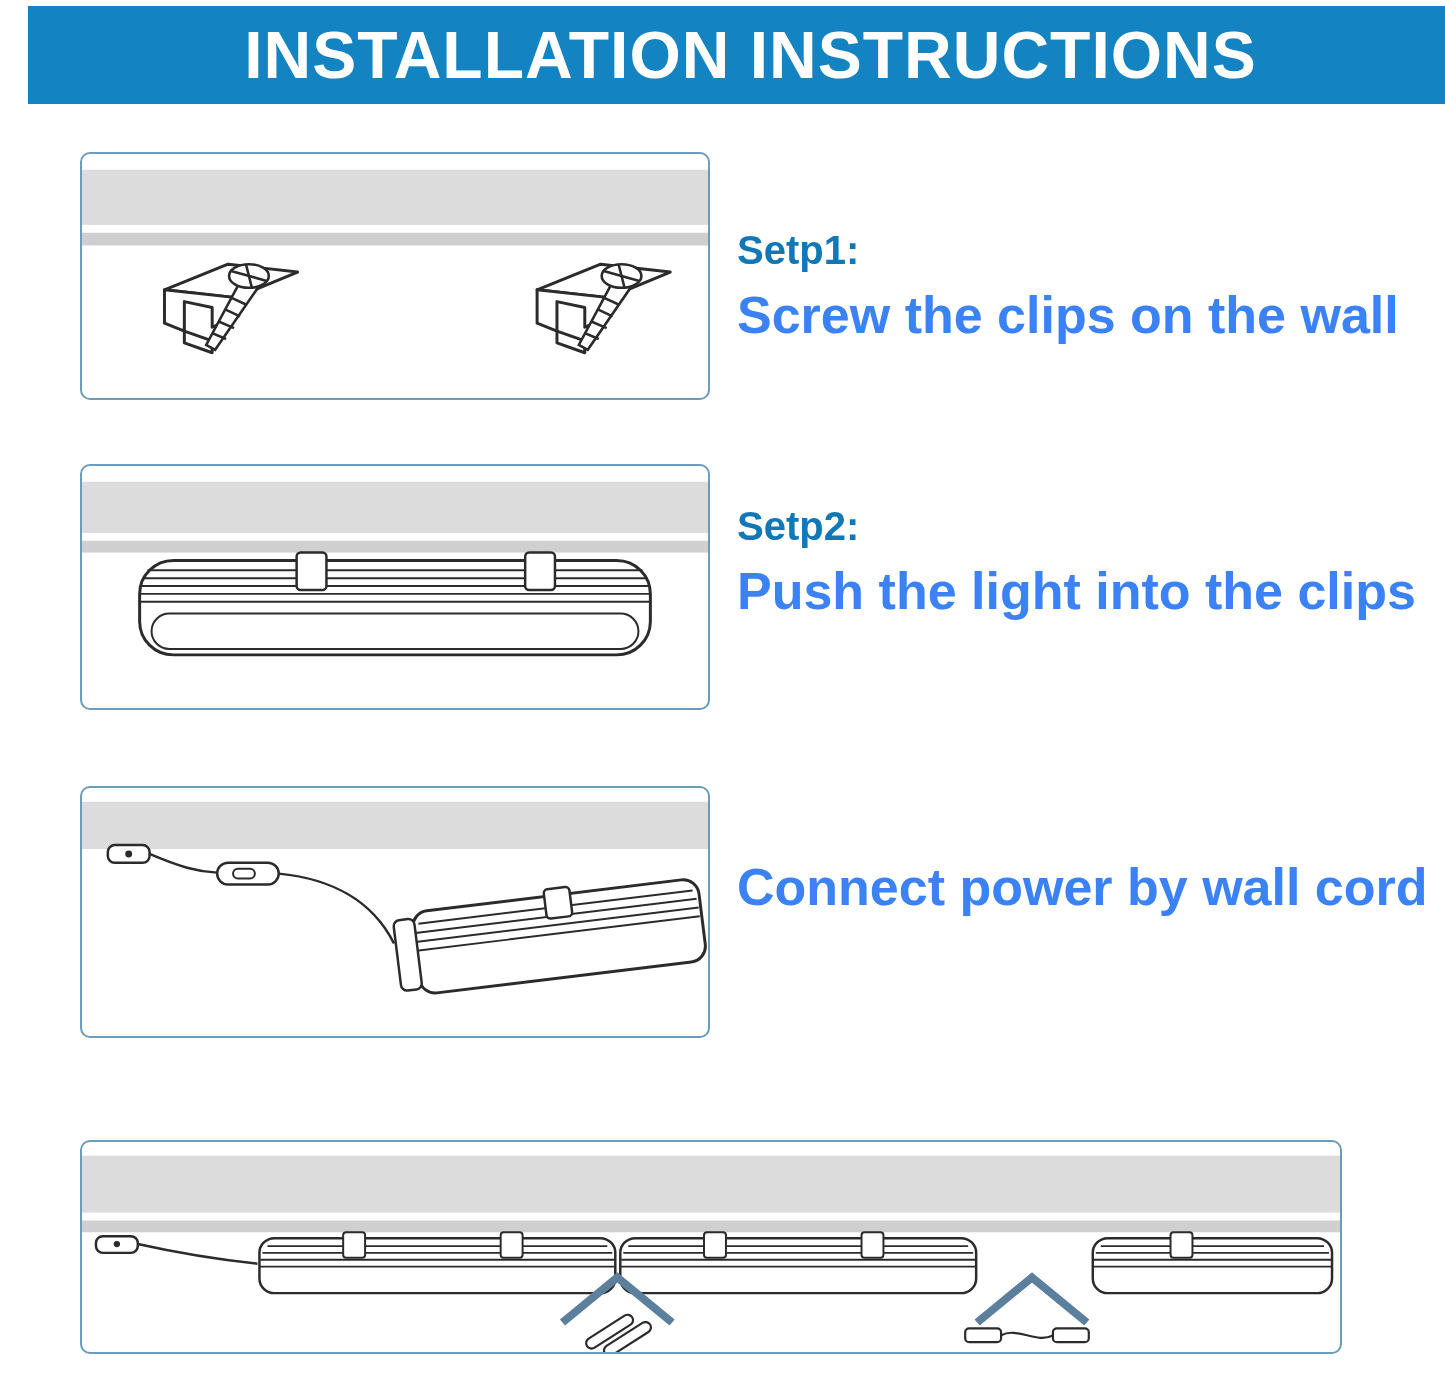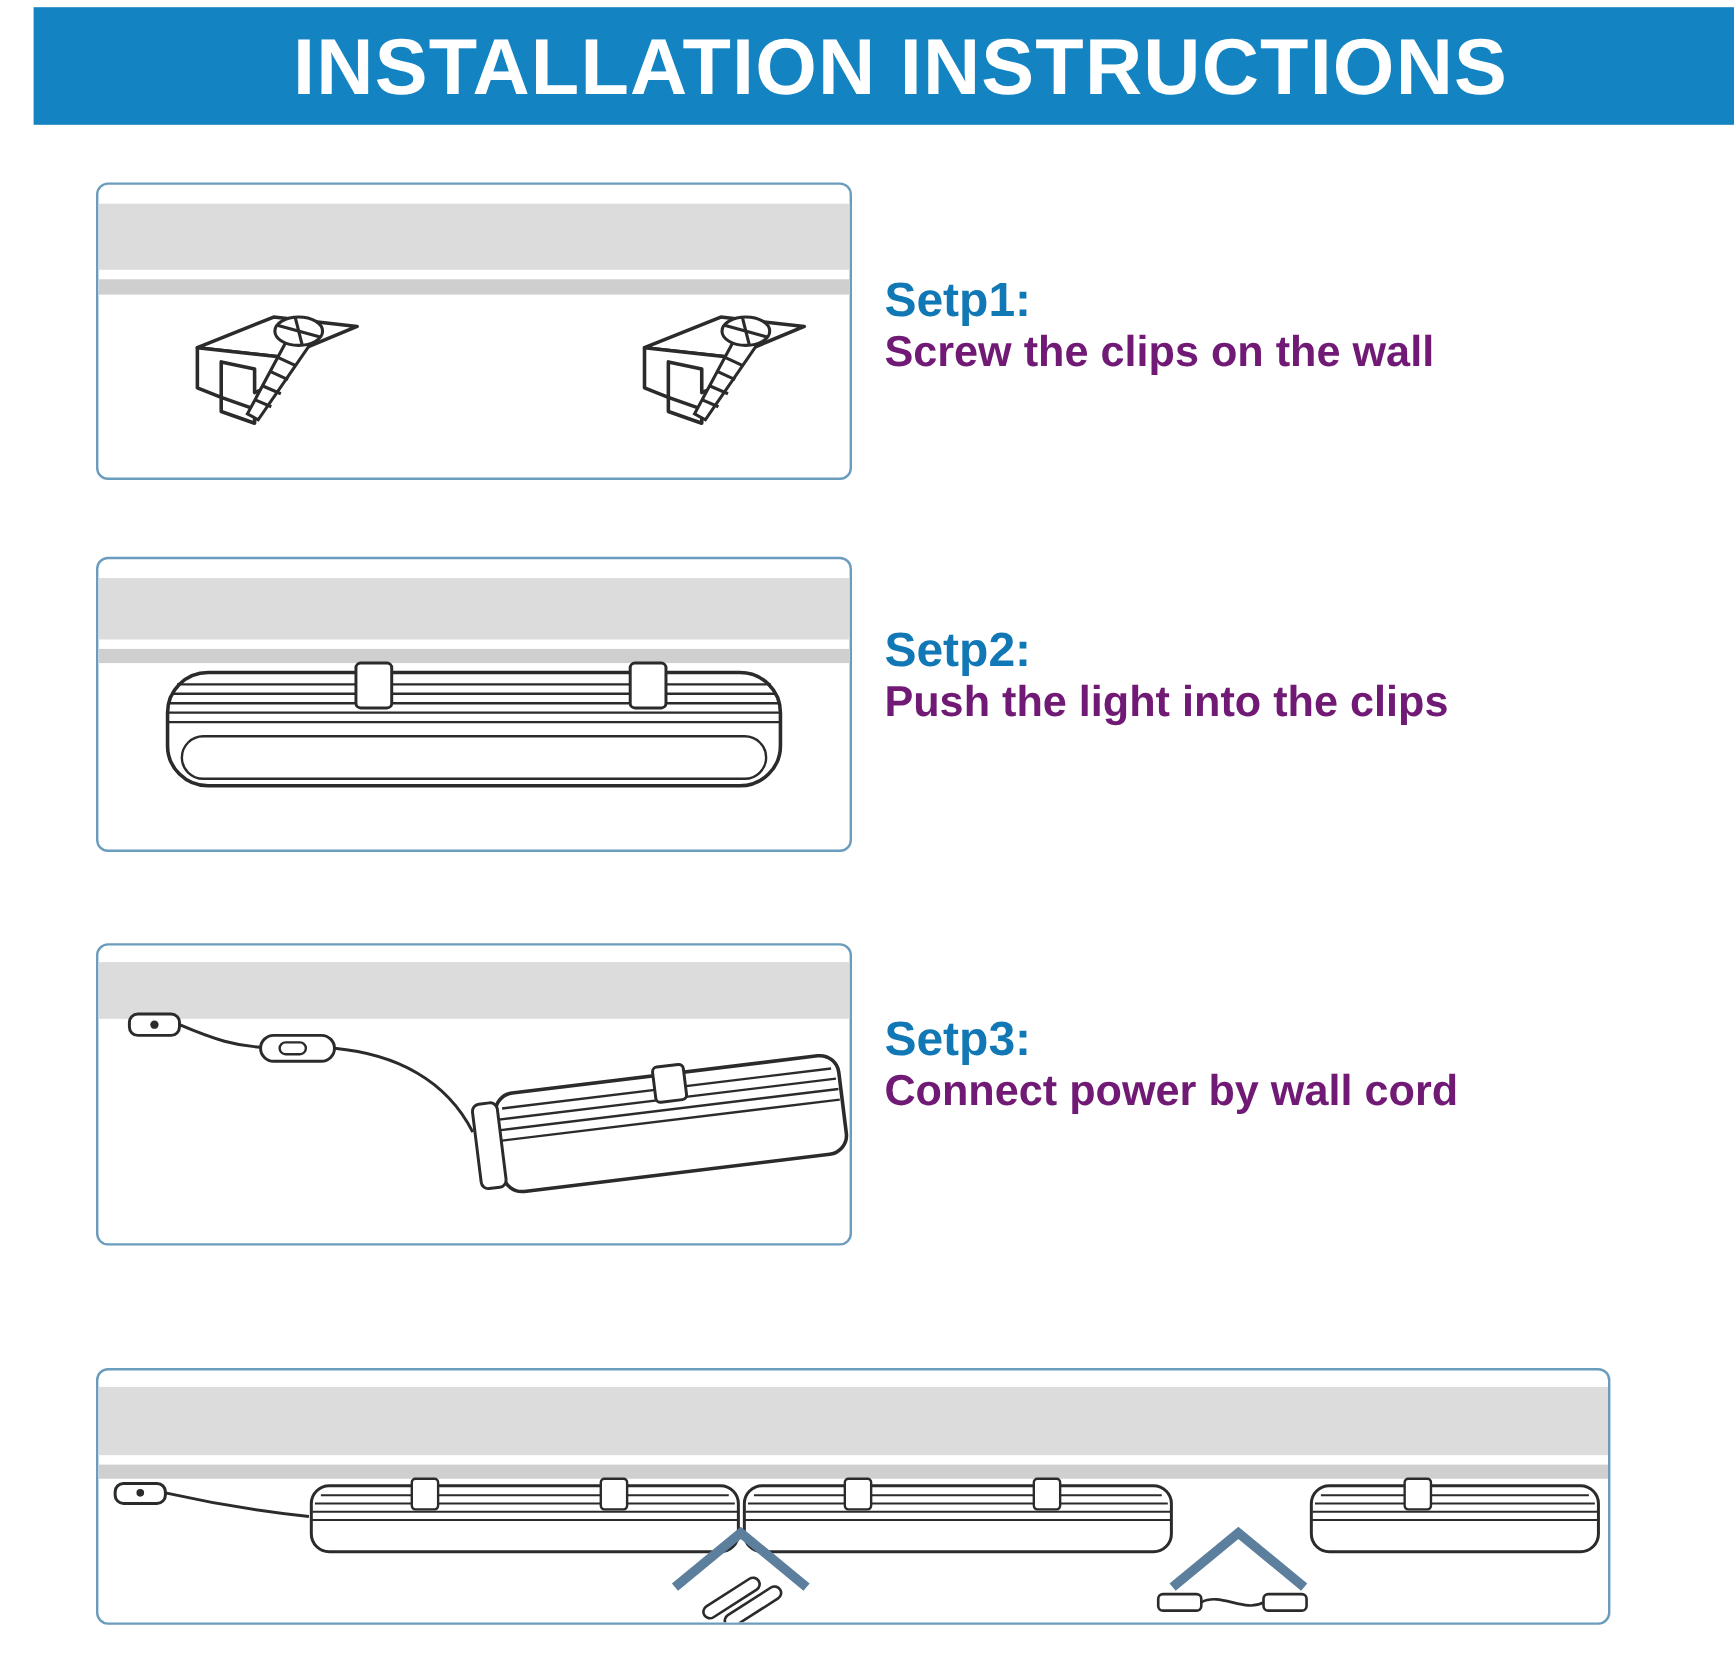--- a/index.html
+++ b/index.html
@@ -38,32 +38,32 @@
     background: #ffffff;
     overflow: hidden;
   }
   .panel svg { display: block; width: 100%; height: 100%; }
   #panel1 { top: 152px; width: 630px; height: 248px; }
   #panel2 { top: 464px; width: 630px; height: 246px; }
   #panel3 { top: 786px; width: 630px; height: 252px; }
   #panel4 { top: 1140px; width: 1262px; height: 214px; }
   .step-text { position: absolute; left: 737px; }
   #text1 { top: 228px; }
-  #text2 { top: 520px; }
+  #text2 { top: 504px; }
   #text3 { top: 844px; }
   .step-label {
     color: #1178b5;
     font-size: 40px;
     font-weight: bold;
     line-height: 1.1;
   }
   .step-desc {
-    margin-top: 0;
-    color: #701a75;
-    font-size: 36px;
+    margin-top: 14px;
+    color: #3b82f6;
+    font-size: 52px;
     font-weight: bold;
     line-height: 1.15;
     white-space: nowrap;
   }
 </style>
 </head>
 <body>
 
 <div class="page">
 
@@ -159,21 +159,20 @@
         <rect x="26" y="58" width="42" height="18" rx="7"></rect>
         <circle cx="47" cy="67" r="3.5" fill="#2b2b2b" stroke="none"></circle>
         <path d="M68 67 C 98 80, 116 85, 136 86" fill="none"></path>
         <rect x="136" y="76" width="62" height="22" rx="11"></rect>
         <rect x="152" y="82" width="22" height="10" rx="5" fill="none" stroke-width="2"></rect>
         <path d="M198 87 C 250 92, 292 114, 314 158" fill="none"></path>
       </g>
     </svg>
   </div>
   <div class="step-text" id="text3">
-    <div class="step-label">Setp3:</div>
     <div class="step-desc">Connect power by wall cord</div>
   </div>
 
   <div class="panel" id="panel4">
     <svg viewBox="0 0 1262 214" preserveAspectRatio="none">
       <rect x="0" y="14" width="1262" height="58" fill="#dcdcdc"></rect>
       <rect x="0" y="80" width="1262" height="12" fill="#cfcfcf"></rect>
 
       <g stroke="#2b2b2b" fill="#ffffff" stroke-width="2.5">
         <rect x="14" y="96" width="42" height="17" rx="7"></rect>

